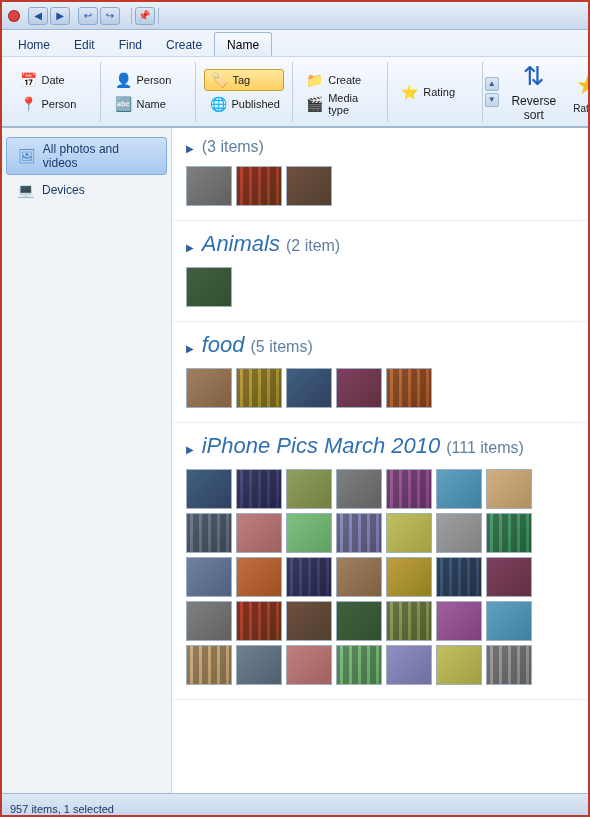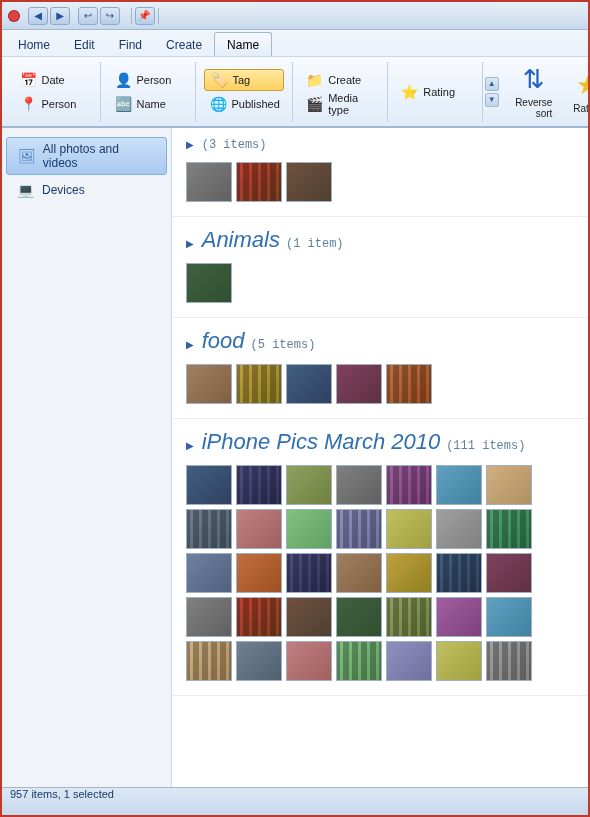--- a/index.html
+++ b/index.html
@@ -251,23 +251,22 @@
       font-size: 10px;
       margin-right: 2px;
     }
     .group-title {
       font-size: 22px;
       color: #3070b0;
       font-weight: normal;
       font-style: italic;
     }
     .group-count {
-      font-size: 12px;
+      font-size: 16px;
       color: #6080a0;
-      font-family: Liberation Mono, monospace;
     }
 
     .photo-grid {
       display: flex;
       flex-wrap: wrap;
       gap: 4px;
     }
 
     .photo-thumb {
       width: 46px;
@@ -308,25 +307,25 @@
         to right,
         rgba(0,0,0,0.7) 0px, rgba(0,0,0,0.7) 3px,
         transparent 3px, transparent 6px,
         rgba(0,0,0,0.7) 6px, rgba(0,0,0,0.7) 9px
       );
       opacity: 0.4;
     }
 
     
     .status-bar {
-      height: 28px;
+      height: 22px;
       background: linear-gradient(to bottom, #dce8f5, #c8d8ec);
       border-top: 1px solid #a0b8d0;
       display: flex;
-      align-items: flex-start;
+      align-items: flex-end;
       padding: 0 8px;
       font-size: 11px;
       color: #1a3a6a;
       flex-shrink: 0;
     }
   </style>
 </head>
 <body>
 
 <div class="title-bar">
@@ -413,21 +412,21 @@
     </div>
 
     <div class="ribbon-scroll">
       <div class="ribbon-scroll-btn">▲</div>
       <div class="ribbon-scroll-btn">▼</div>
     </div>
 
     <div class="ribbon-large-group">
       <div class="big-btn">
         <span style="font-size:26px; color:#2060c0;">⇅</span>
-        <span style="font-size:10px; text-align:right;">Reverse<br>sort</span>
+        <span style="font-size:12px; text-align:center;">Reverse<br>sort</span>
       </div>
       <div class="big-btn">
         <span style="font-size:26px; color:#f0c020;">★</span>
         <span style="font-size:10px;">Rating</span>
       </div>
 
     </div>
   </div>
 
 </div>
@@ -456,21 +455,21 @@
           <div class="photo-thumb p2">
             <div class="film-strip"></div>
           </div>
           <div class="photo-thumb p3"></div>
         </div>
       </div>
       <div class="photo-group">
         <div class="group-header">
           <span class="group-arrow">▶</span>
           <span class="group-title">Animals</span>
-          <span class="group-count">(1 item)</span>
+          <span class="group-count">(2 item)</span>
         </div>
         <div class="photo-grid">
           <div class="photo-thumb p4"></div>
         </div>
       </div>
       <div class="photo-group">
         <div class="group-header">
           <span class="group-arrow">▶</span>
           <span class="group-title">food</span>
           <span class="group-count">(5 items)</span>

